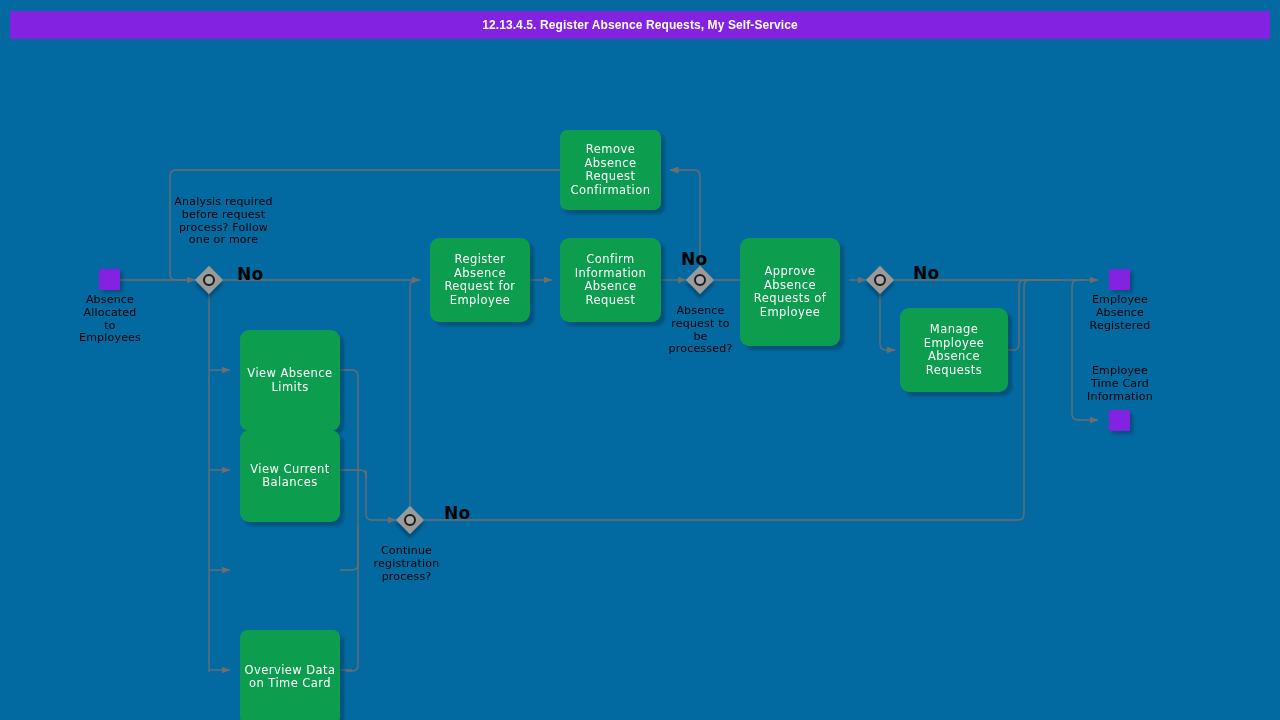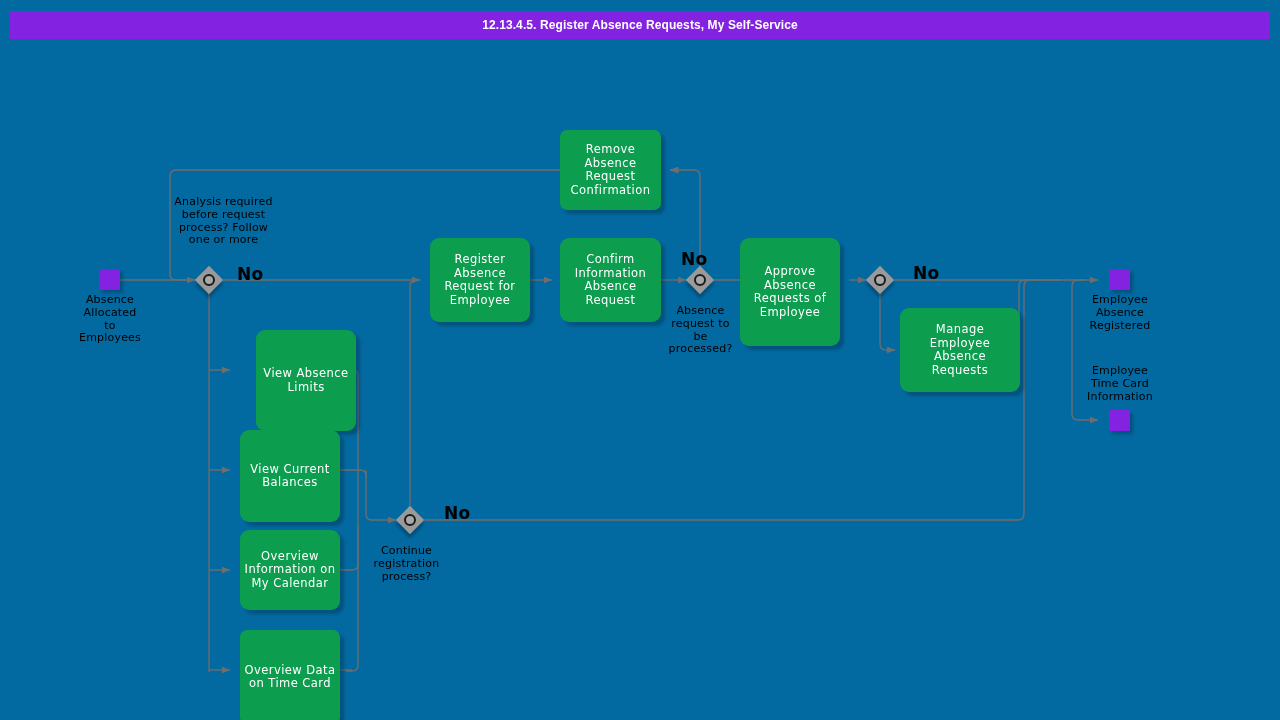--- a/index.html
+++ b/index.html
@@ -224,35 +224,30 @@
 be
 processed?</div>
   <div class="edge-label" style="left:681px; top:249px;">No</div>
 
   <div class="gateway" style="left:866px; top:266px;">
     <div class="diamond"></div>
     <div class="ring"></div>
   </div>
   <div class="edge-label" style="left:913px; top:263px;">No</div>
 
-  <div class="task" style="left:256px; top:330px; width:100px; height:101px;">
+  <div class="task" style="left:240px; top:330px; width:100px; height:101px;">
     <span class="task-label">View Absence
 Limits</span>
   </div>
 
   <div class="task" style="left:240px; top:430px; width:100px; height:92px;">
     <span class="task-label">View Current
 Balances</span>
   </div>
 
-  <div class="task" style="left:240px; top:530px; width:100px; height:80px;">
-    <span class="task-label">Overview
-Information on
-My Calendar</span>
-  </div>
 
   <div class="task" style="left:240px; top:630px; width:100px; height:94px;border-radius:7px;">
     <span class="task-label">Overview Data
 on Time Card</span>
   </div>
 
   <div class="task" style="left:430px; top:238px; width:100px; height:84px;">
     <span class="task-label">Register
 Absence
 Request for
@@ -273,21 +268,21 @@
 Confirmation</span>
   </div>
 
   <div class="task" style="left:740px; top:238px; width:100px; height:108px;">
     <span class="task-label">Approve
 Absence
 Requests of
 Employee</span>
   </div>
 
-  <div class="task" style="left:900px; top:308px; width:120px; height:84px;">
+  <div class="task" style="left:900px; top:308px; width:108px; height:84px;">
     <span class="task-label">Manage
 Employee
 Absence
 Requests</span>
   </div>
 
   <div class="event" style="left:1109px; top:269px;"></div>
   <div class="event-label" style="left:1055px; top:294px; width:130px;">Employee
 Absence
 Registered</div>

